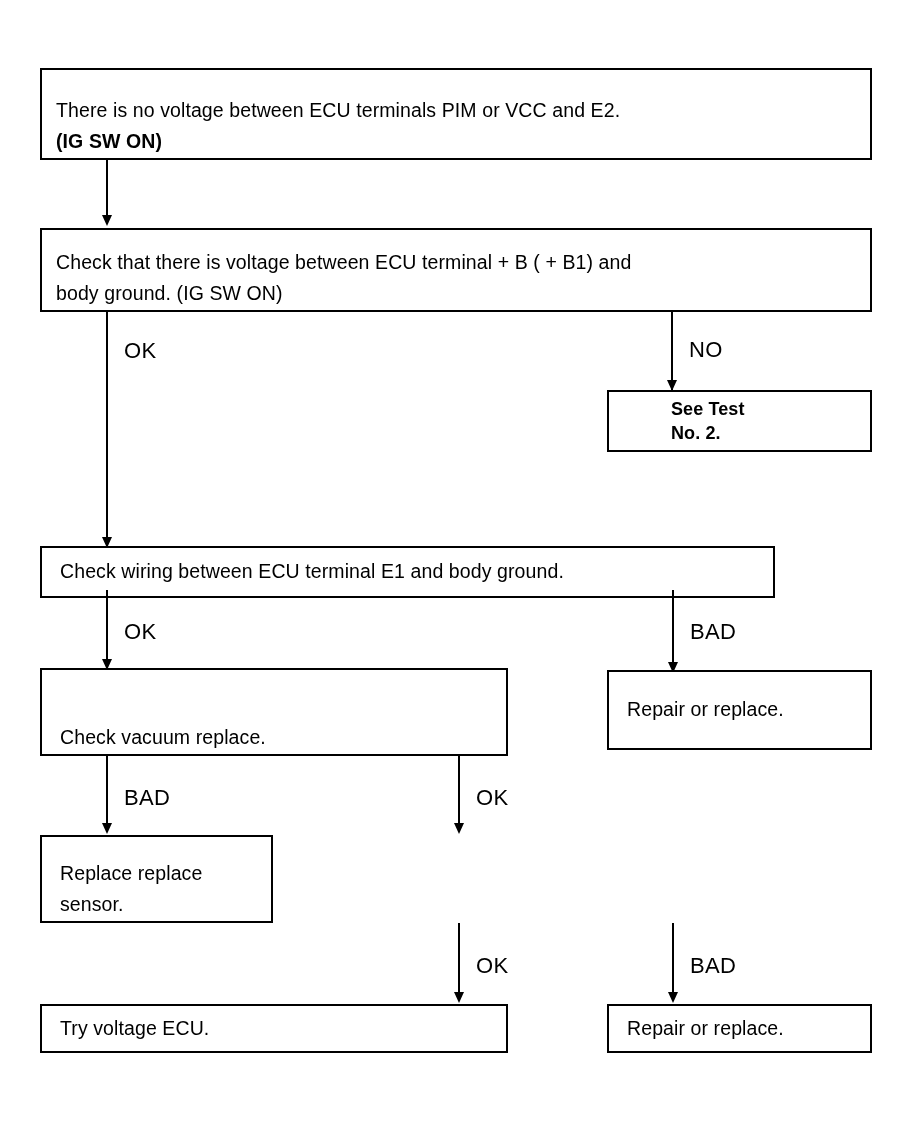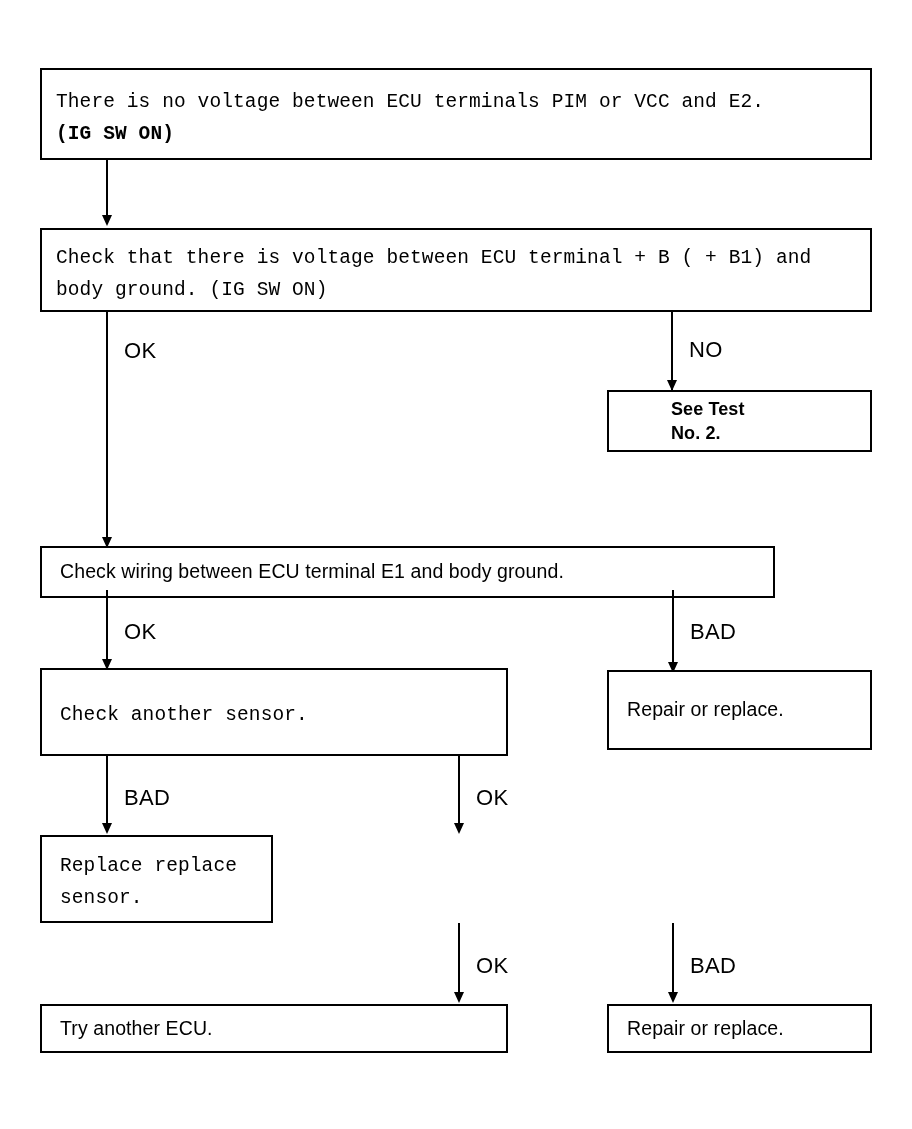--- a/index.html
+++ b/index.html
@@ -34,22 +34,21 @@
   }
   .node.bold .txt {
     font-weight: bold;
     font-size: 18px;
     line-height: 1.35;
   }
   .node .txt b {
     font-weight: bold;
   }
   .node.pad-top {
-    align-items: center;
-    font-family: Liberation Mono, monospace;
+    align-items: flex-end;
   }
   .node.pad-top .txt {
     padding-top: 10px;
   }
   .edge {
     position: absolute;
     background: #000000;
     width: 2px;
   }
   .arrowhead {
@@ -105,21 +104,21 @@
 
   <div class="edge" style="left:106px; top:590px; height:76px;"></div>
   <div class="arrowhead" style="left:102px; top:659px;"></div>
   <div class="edge-label" style="left:124px; top:621px;">OK</div>
 
   <div class="edge" style="left:672px; top:590px; height:80px;"></div>
   <div class="arrowhead" style="left:668px; top:662px;"></div>
   <div class="edge-label" style="left:690px; top:621px;">BAD</div>
 
   <div class="node pad-top" style="left:40px; top:668px; width:468px; height:88px;">
-    <div class="txt" style="padding-top:8px; padding-left:18px;"><span>Check another sensor.</span></div>
+    <div class="txt" style="padding-top:8px; padding-left:18px;"><span>Check vacuum replace.</span></div>
   </div>
 
   <div class="node" style="left:607px; top:670px; width:265px; height:80px;">
     <div class="txt" style="padding-left:18px;"><span>Repair or replace.</span></div>
   </div>
 
   <div class="edge" style="left:106px; top:756px; height:70px;"></div>
   <div class="arrowhead" style="left:102px; top:823px;"></div>
   <div class="edge-label" style="left:124px; top:787px;">BAD</div>
 
@@ -135,20 +134,20 @@
 
   <div class="edge" style="left:458px; top:923px; height:72px;"></div>
   <div class="arrowhead" style="left:454px; top:992px;"></div>
   <div class="edge-label" style="left:476px; top:955px;">OK</div>
 
   <div class="edge" style="left:672px; top:923px; height:72px;"></div>
   <div class="arrowhead" style="left:668px; top:992px;"></div>
   <div class="edge-label" style="left:690px; top:955px;">BAD</div>
 
   <div class="node" style="left:40px; top:1004px; width:468px; height:49px;">
-    <div class="txt" style="padding-left:18px;"><span>Try another ECU.</span></div>
+    <div class="txt" style="padding-left:18px;"><span>Try voltage ECU.</span></div>
   </div>
 
   <div class="node" style="left:607px; top:1004px; width:265px; height:49px;">
     <div class="txt" style="padding-left:18px;"><span>Repair or replace.</span></div>
   </div>
 
 </div>
 
 </body></html>

